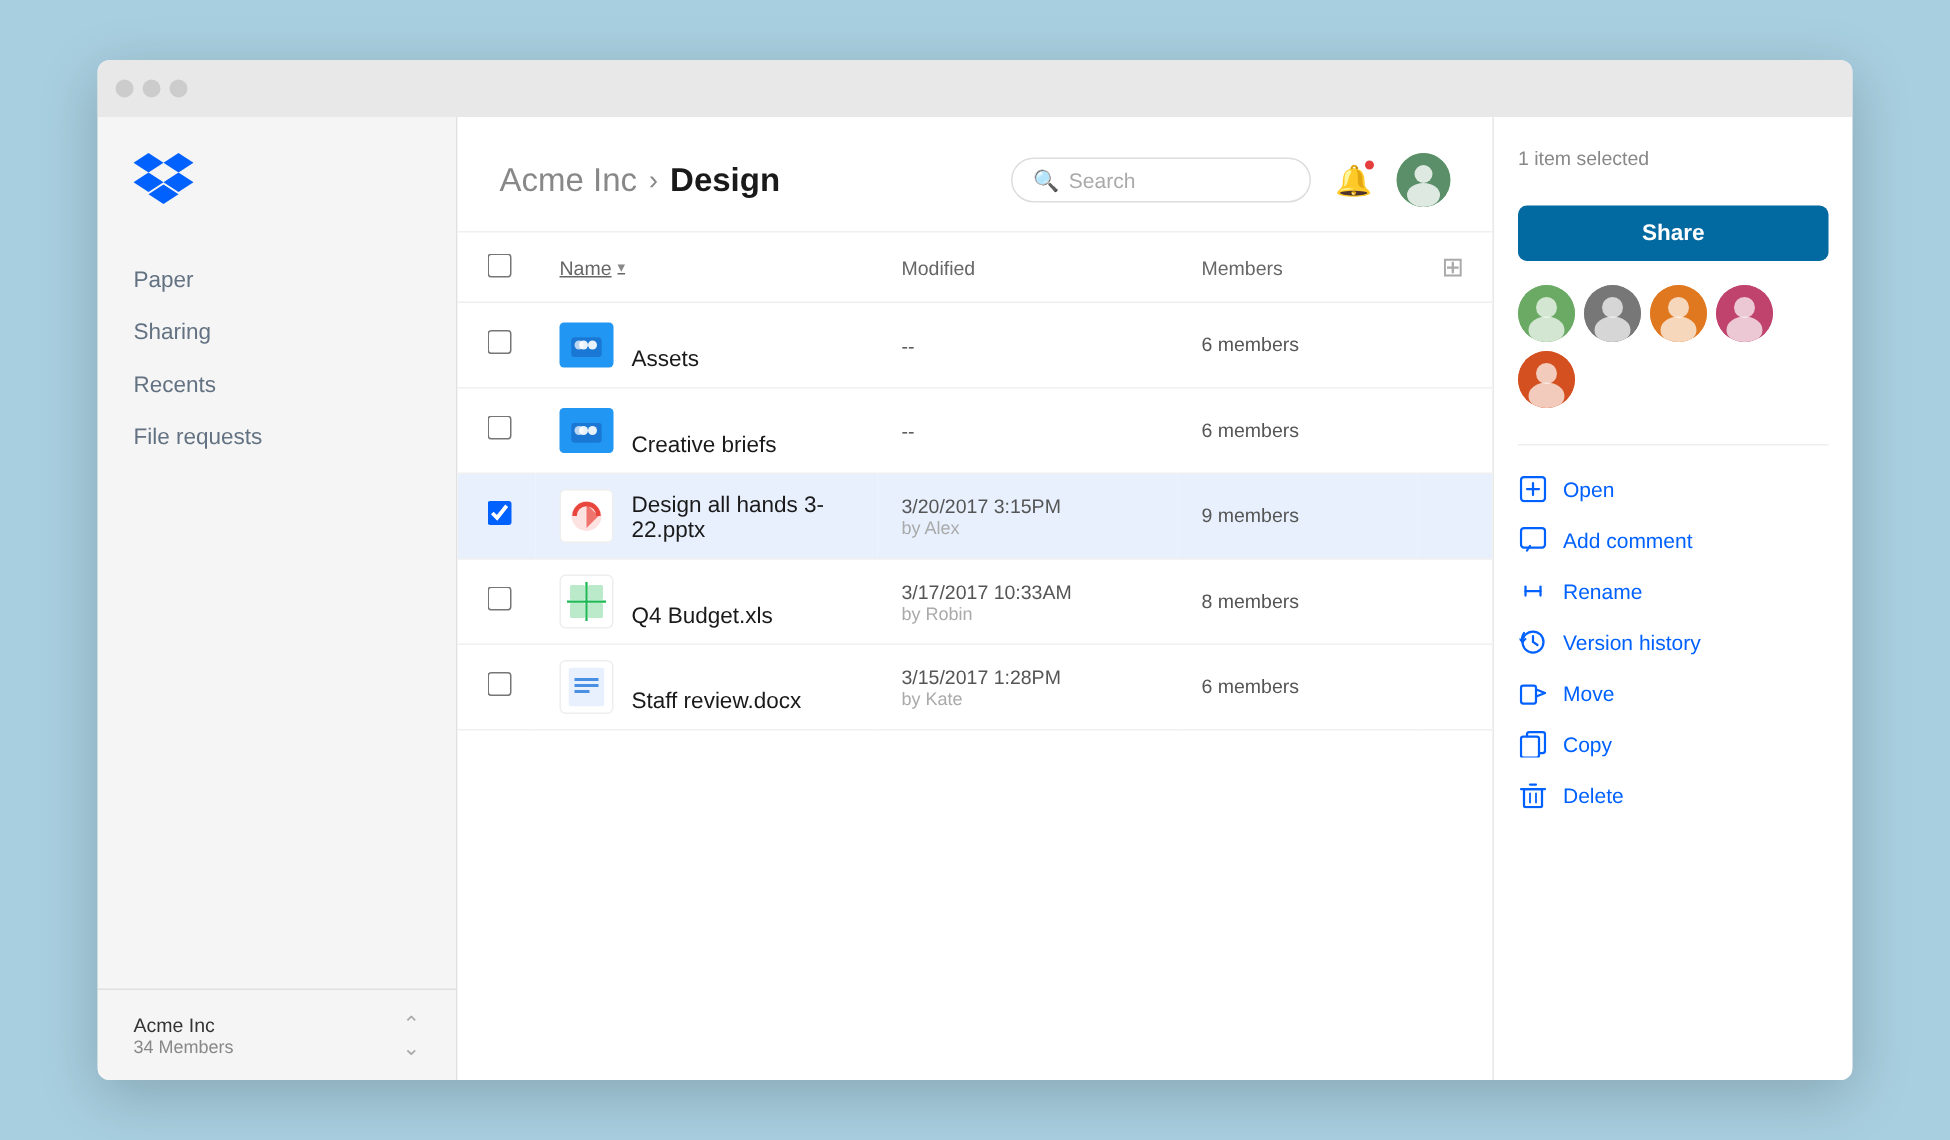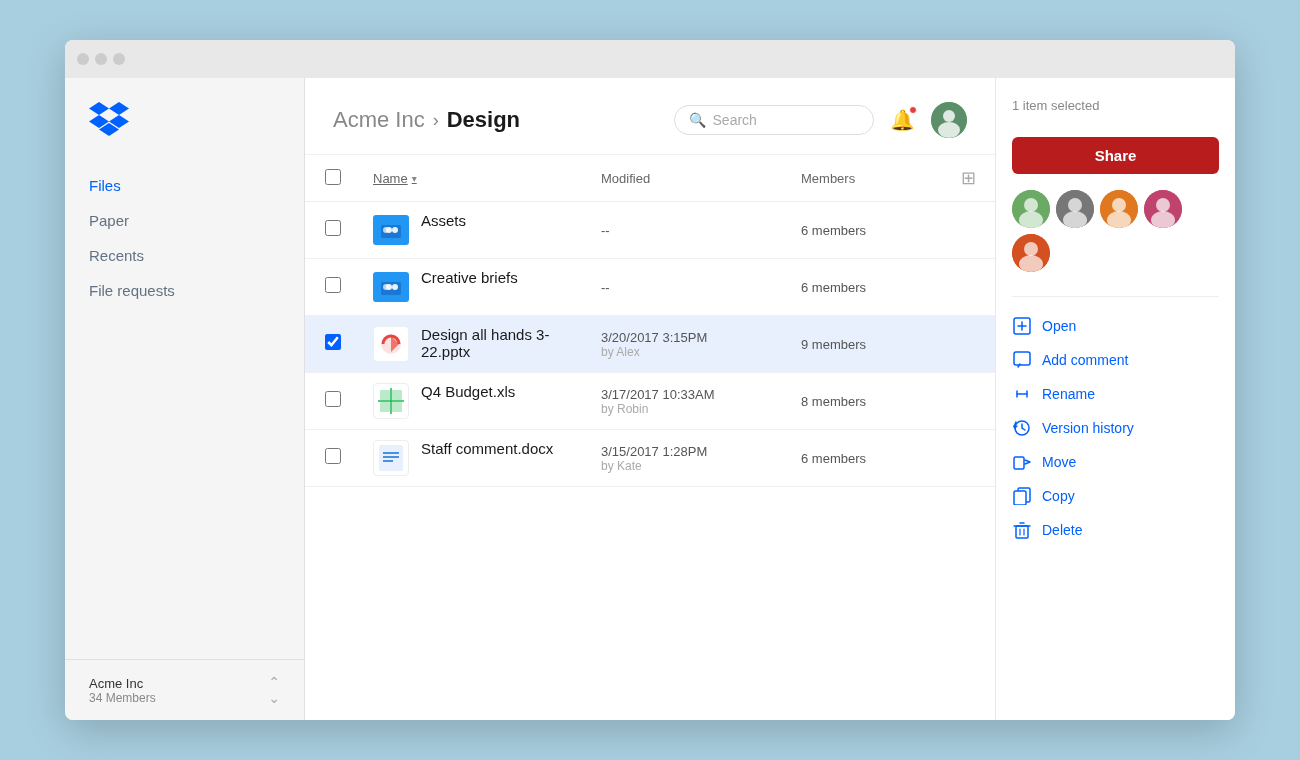--- a/index.html
+++ b/index.html
@@ -235,21 +235,21 @@
     }
     .file-table tbody td {
       padding: 10px 16px;
       vertical-align: middle;
     }
     .file-table tbody td.col-check {
       padding-left: 20px;
     }
     .file-row-name {
       display: flex;
-      align-items: flex-start;
+      align-items: flex-end;
       gap: 12px;
     }
     .file-icon {
       width: 36px;
       height: 36px;
       display: flex;
       align-items: center;
       justify-content: center;
       font-size: 22px;
       flex-shrink: 0;
@@ -289,21 +289,21 @@
       gap: 0;
       flex-shrink: 0;
       overflow-y: auto;
     }
     .selected-count {
       font-size: 13px;
       color: #888;
       margin-bottom: 24px;
     }
     .share-btn {
-      background: #b91c1c;
+      background: #0369a1;
       color: white;
       border: none;
       border-radius: 6px;
       padding: 10px 0;
       font-size: 15px;
       font-weight: 600;
       cursor: pointer;
       width: 100%;
       margin-bottom: 16px;
     }
@@ -377,22 +377,22 @@
         <svg class="dropbox-icon" viewBox="0 0 40 34" fill="none" xmlns="http://www.w3.org/2000/svg">
           <path d="M10 0L0 6.5L10 13L20 6.5L10 0Z" fill="#0061ff"></path>
           <path d="M30 0L20 6.5L30 13L40 6.5L30 0Z" fill="#0061ff"></path>
           <path d="M0 19.5L10 26L20 19.5L10 13L0 19.5Z" fill="#0061ff"></path>
           <path d="M30 13L20 19.5L30 26L40 19.5L30 13Z" fill="#0061ff"></path>
           <path d="M10 27.5L20 21L30 27.5L20 34L10 27.5Z" fill="#0061ff"></path>
         </svg>
       </div>
 
       <nav class="sidebar-nav">
-        <a class="sidebar-item active">Files</a>
         <a class="sidebar-item">Paper</a>
+        <a class="sidebar-item">Sharing</a>
         <a class="sidebar-item">Recents</a>
         <a class="sidebar-item">File requests</a>
       </nav>
 
       <div class="sidebar-footer">
         <div class="sidebar-footer-info">
           <div class="sidebar-footer-name">Acme Inc</div>
           <div class="sidebar-footer-members">34 Members</div>
         </div>
         <div class="sidebar-footer-arrows">⌃<br>⌄</div>
@@ -579,21 +579,21 @@
         <div class="file-icon">
                       <div style="width:36px;height:36px;background:#fff;border:1px solid #eee;border-radius:4px;display:flex;align-items:center;justify-content:center;">
       <svg width="24" height="26" viewBox="0 0 24 26">
         <rect width="24" height="26" rx="2" fill="#e8f0fe"></rect>
         <line x1="4" y1="8" x2="20" y2="8" stroke="#4a90e2" stroke-width="2"></line>
         <line x1="4" y1="12" x2="20" y2="12" stroke="#4a90e2" stroke-width="2"></line>
         <line x1="4" y1="16" x2="14" y2="16" stroke="#4a90e2" stroke-width="2"></line>
       </svg>
     </div>
                     </div>
-        <span class="file-name-text">Staff comment.docx</span>
+        <span class="file-name-text">Staff review.docx</span>
       </div>
     </td>
     <td class="col-modified">
       <div class="modified-text">3/15/2017 1:28PM</div>
       <div class="modified-by">by Kate</div>
     </td>
     <td class="col-members">
       <span class="members-text">6 members</span>
     </td>
     <td class="col-grid"></td>

